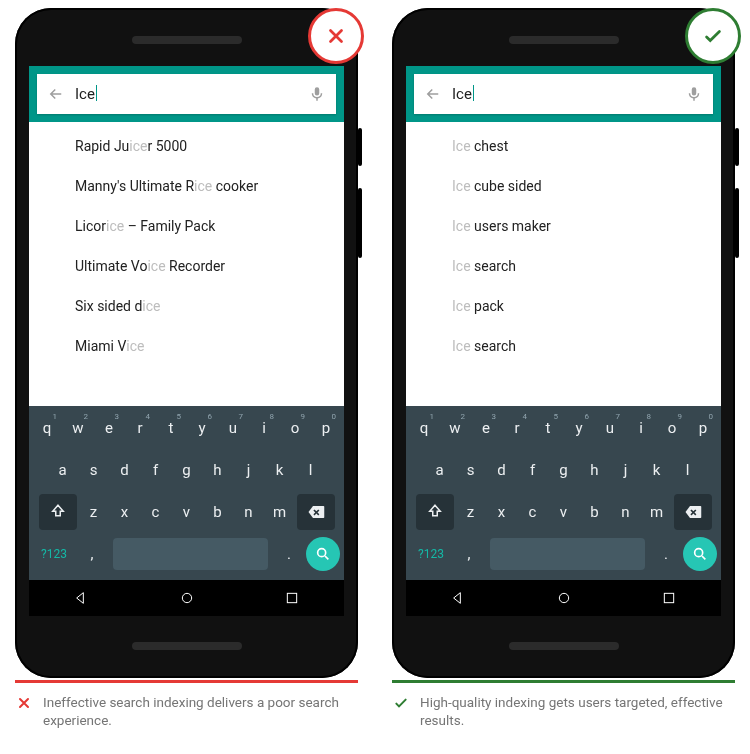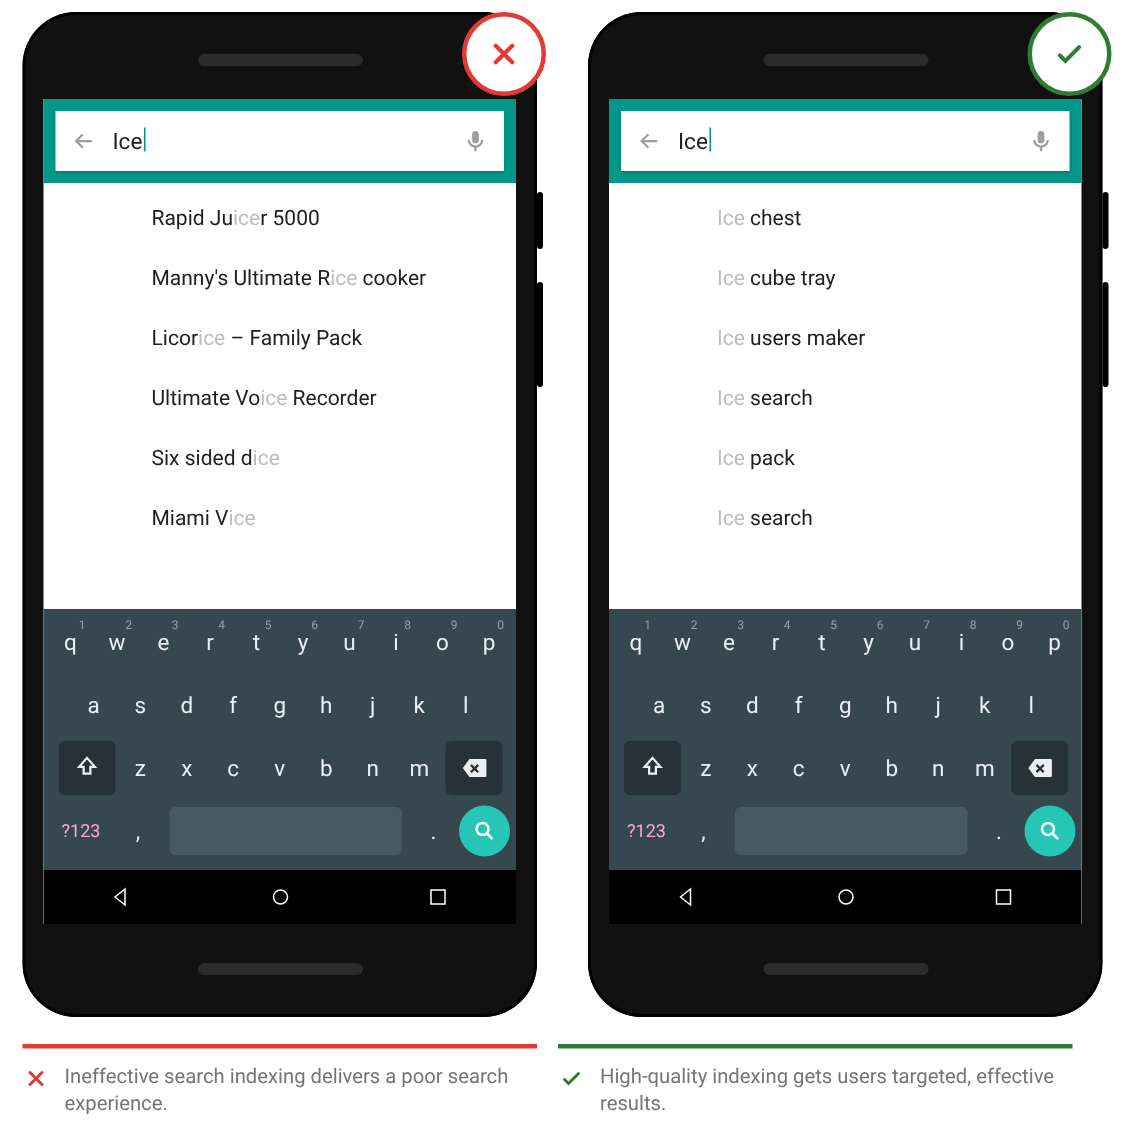--- a/index.html
+++ b/index.html
@@ -113,21 +113,20 @@
   .suggestions {
     flex: 1;
     overflow: hidden;
     padding: 4px 0;
   }
   .sugg {
     font-size: 14px;
     color: #212121;
     padding: 12px 0 12px 46px;
     white-space: nowrap;
-    margin-left: 26px;
   }
   .sugg .hi { color: #bdbdbd; }
 
   
   .keyboard {
     background: #37474f;
     padding: 4px 4px 4px;
     user-select: none;
   }
   .krow {
@@ -154,21 +153,21 @@
     color: #90a4ae;
   }
   .krow.row2 { padding: 0 14px; }
   .key.wide { width: 38px; }
   .key.dark {
     background: #263238;
     border-radius: 4px;
   }
   .key.shift svg, .key.bksp svg { width: 18px; height: 18px; color:#eceff1; }
   .key.bksp svg { color:#eceff1; }
-  .krow.row4 .key.sym { width: 42px; font-size: 12px; color:#f9a8d4; }
+  .krow.row4 .key.sym { width: 42px; font-size: 12px; color:#14b8a6; }
   .krow.row4 .spacebar {
     flex: 1;
     height: 32px;
     background: #455a64;
     border-radius: 4px;
     margin: 0 4px;
   }
   .krow.row4 { align-items: center; margin-bottom: 4px; }
   .key.search-key {
     width: 34px; height: 34px;
@@ -183,23 +182,23 @@
     height: 36px;
     display: flex;
     align-items: center;
     justify-content: space-around;
   }
   .navbar svg { width: 16px; height: 16px; color: #fff; display:block; }
 
   
   .caption-row {
     display: flex;
-    gap: 14px;
+    gap: 34px;
     padding: 0 15px;
-    margin-top: 18px;
+    margin-top: 2px;
   }
   .caption-col {
     width: 343px;
   }
   .rule {
     height: 3px;
     width: 100%;
     margin-bottom: 10px;
   }
   .rule.bad  { background: #e53935; }
@@ -384,21 +383,21 @@
             <span class="search-text"><span>Ice</span><span class="cursor"></span></span>
             <span class="mic-icon">
               <svg viewBox="0 0 24 24" fill="currentColor">
                   <path d="M12 14a3 3 0 003-3V6a3 3 0 10-6 0v5a3 3 0 003 3zm5-3a5 5 0 01-10 0H5a7 7 0 006 6.9V21h2v-3.1A7 7 0 0019 11h-2z"></path>
                 </svg>
             </span>
           </div>
         </div>
         <div class="suggestions">
           <div class="sugg"><span class="hi">Ice</span><span> chest</span></div>
-          <div class="sugg"><span class="hi">Ice</span><span> cube tray</span></div>
+          <div class="sugg"><span class="hi">Ice</span><span> cube sided</span></div>
           <div class="sugg"><span class="hi">Ice</span><span> users maker</span></div>
           <div class="sugg"><span class="hi">Ice</span><span> search</span></div>
           <div class="sugg"><span class="hi">Ice</span><span> pack</span></div>
           <div class="sugg"><span class="hi">Ice</span><span> search</span></div>
         </div>
         <div class="keyboard">
           <div class="krow">
             <div class="key">
                 <span class="num">1</span>
                 <span>q</span>

